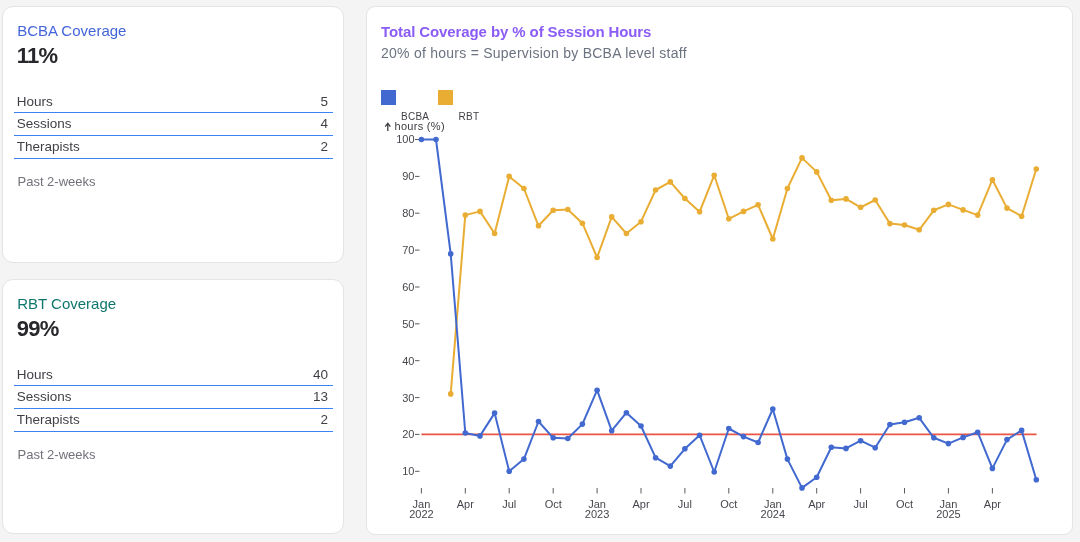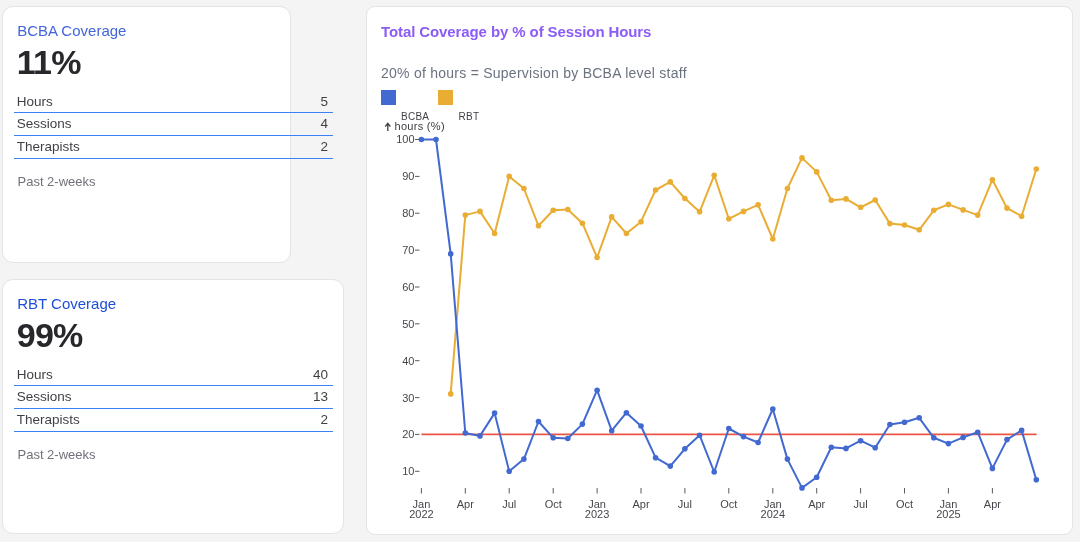--- a/index.html
+++ b/index.html
@@ -1,27 +1,27 @@
 <!DOCTYPE html>
 <html><head><meta charset="utf-8">
 <style>
 * { margin:0; padding:0; box-sizing:border-box; }
 html,body { width:1080px; height:542px; background:#f4f4f5; font-family:"Liberation Sans",sans-serif; overflow:hidden; }
 .card { position:absolute; background:#fff; border:1px solid #e4e4e7; border-radius:11px; }
-#c1 { left:2px; top:6px; width:289px; height:256.5px; }
+#c1 { left:2px; top:6px; width:342px; height:256.5px; }
 #c2 { left:2px; top:279px; width:342px; height:254.5px; }
 #c3 { left:366px; top:6px; width:706.5px; height:528.5px; border-radius:9px; }
 .ct { position:absolute; left:14.2px; top:14.6px; font-size:15px; font-weight:500; }
-.pct { position:absolute; left:13.7px; top:35.6px; font-size:34px; font-weight:700; color:#27272c; letter-spacing:-0.7px; }
+.pct { position:absolute; left:13.7px; top:35.6px; font-size:22px; font-weight:700; color:#27272c; letter-spacing:-0.7px; }
 .tb { position:absolute; left:11px; top:83px; width:319px; border-collapse:collapse; font-size:13.5px; color:#3f3f46; }
 .tb td { border-bottom:1px solid #3b82f6; padding:3.5px 5px 3.4px 2.7px; }
 .tb td.r { text-align:right; padding-right:5px; }
 .past { position:absolute; left:14.5px; top:166.8px; font-size:13px; color:#71717a;text-align:right; }
 #t1 { position:absolute; left:381px; top:22.5px; font-size:15px; font-weight:700; color:#8b5cf6; letter-spacing:-0.1px; }
-#t2 { position:absolute; left:381px; top:44.8px; font-size:14px; letter-spacing:0.25px; color:#6b7280;margin-top:20px; }
+#t2 { position:absolute; left:381px; top:44.8px; font-size:14px; letter-spacing:0.25px; color:#6b7280; }
 .sw { position:absolute; width:15px; height:15px; top:90px; }
 .swl { position:absolute; top:111px; font-size:10px; color:#3f3f46; letter-spacing:0.25px; }
 </style></head>
 <body>
 <div class="card" id="c1">
   <div class="ct" style="color:#4365d9">BCBA Coverage</div>
   <div class="pct">11%</div>
   <table class="tb">
    <tbody>
         <tr>
@@ -34,21 +34,21 @@
         </tr>
    <tr>
           <td>Therapists</td>
           <td class="r">2</td>
         </tr>
   </tbody>
     </table>
   <div class="past">Past 2-weeks</div>
   </div>
 <div class="card" id="c2">
-  <div class="ct" style="color:#1d4ed8">RBT Coverage</div>
+  <div class="ct" style="color:#0f766e">RBT Coverage</div>
   <div class="pct">99%</div>
   <table class="tb">
    <tbody>
         <tr>
           <td>Hours</td>
           <td class="r">40</td>
         </tr>
    <tr>
           <td>Sessions</td>
           <td class="r">13</td>

